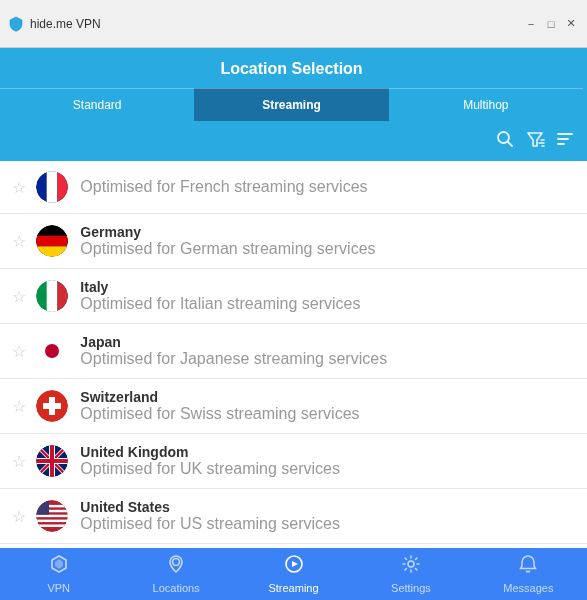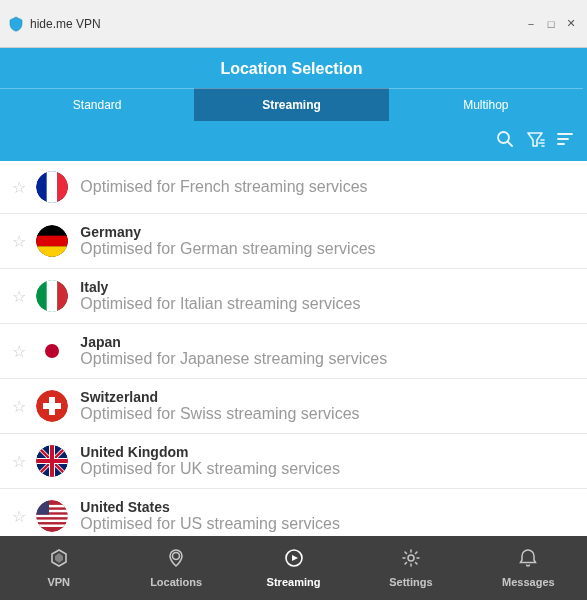--- a/index.html
+++ b/index.html
@@ -154,24 +154,23 @@
       font-weight: 600;
       color: #333;
     }
     .item-desc {
       font-size: 16px;
       color: #999;
     }
 
     
     .bottom-nav {
-      background: #404040;
-      display: flex;
-      height: 64px;
-      font-weight: bold;
+      background: #3b82f6;
+      display: flex;
+      height: 52px;
     }
     .nav-item {
       flex: 1;
       display: flex;
       flex-direction: column;
       align-items: center;
       justify-content: center;
       color: rgba(255,255,255,0.7);
       cursor: pointer;
       font-size: 11px;

